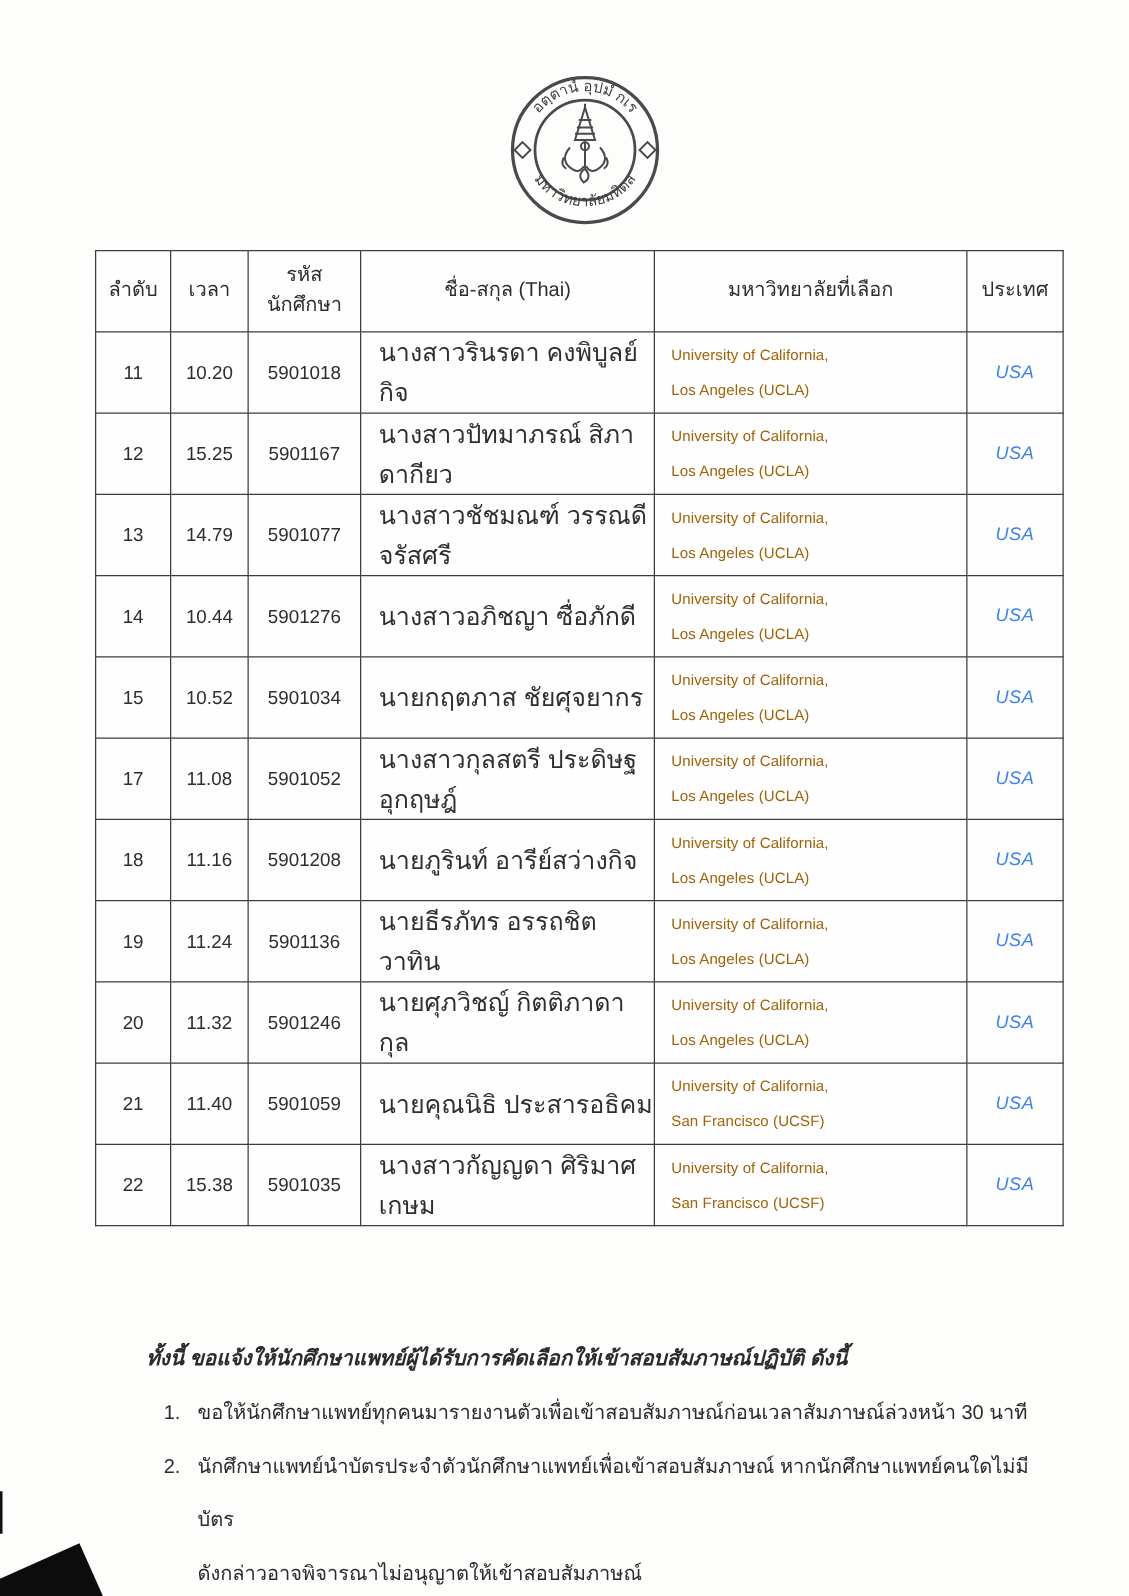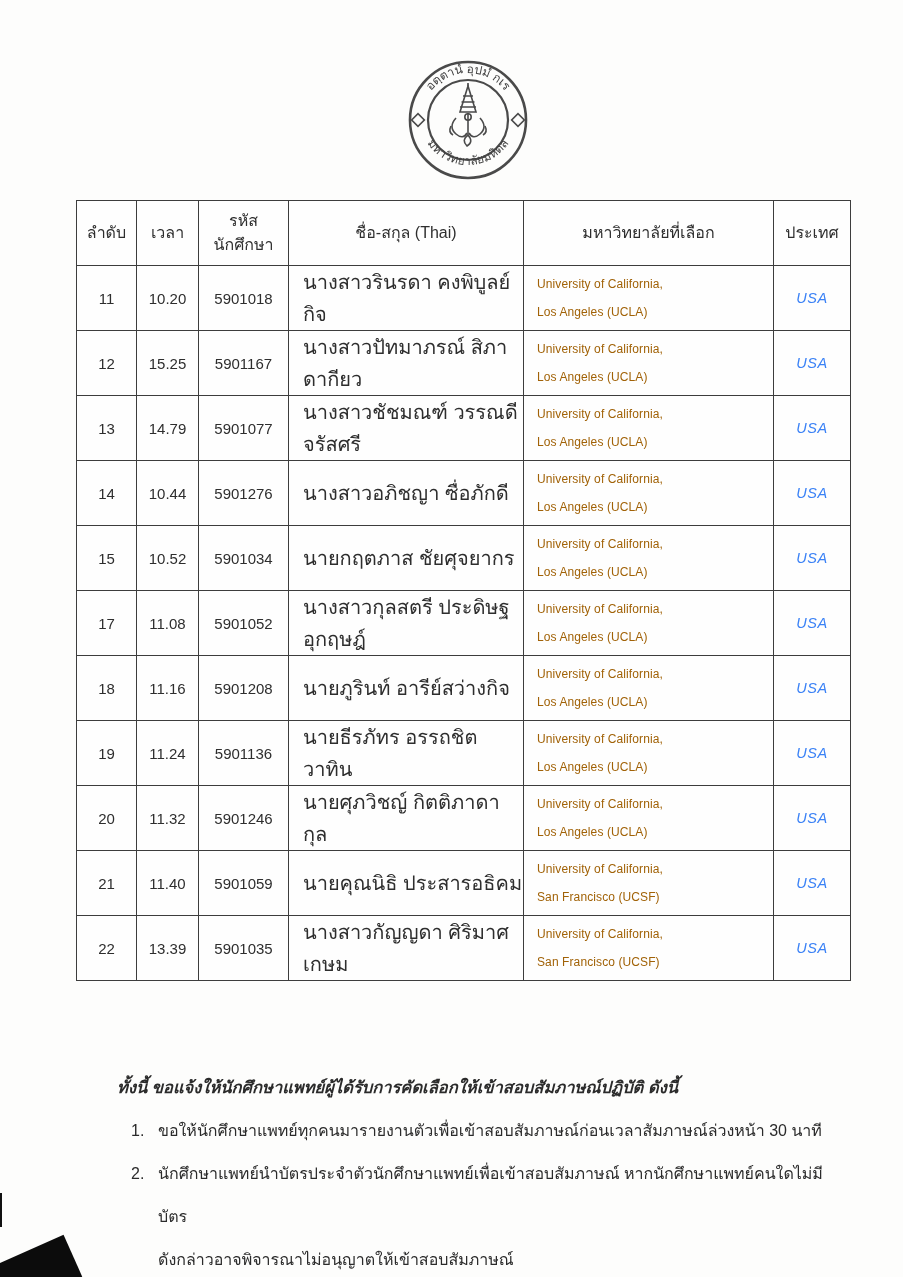--- a/index.html
+++ b/index.html
@@ -217,21 +217,21 @@
         <td class="cell-name">นายคุณนิธิ ประสารอธิคม</td>
         <td class="cell-uni">
           <div class="uni-line">University of California,</div>
           <div class="uni-line">San Francisco (UCSF)</div>
         </td>
         <td class="cell-country">USA</td>
       </tr>
 
       <tr>
         <td>22</td>
-        <td>13.39</td>
+        <td>15.38</td>
         <td>5901035</td>
         <td class="cell-name">นางสาวกัญญดา ศิริมาศเกษม</td>
         <td class="cell-uni">
           <div class="uni-line">University of California,</div>
           <div class="uni-line">San Francisco (UCSF)</div>
         </td>
         <td class="cell-country">USA</td>
       </tr>
     </tbody>
 </table>

